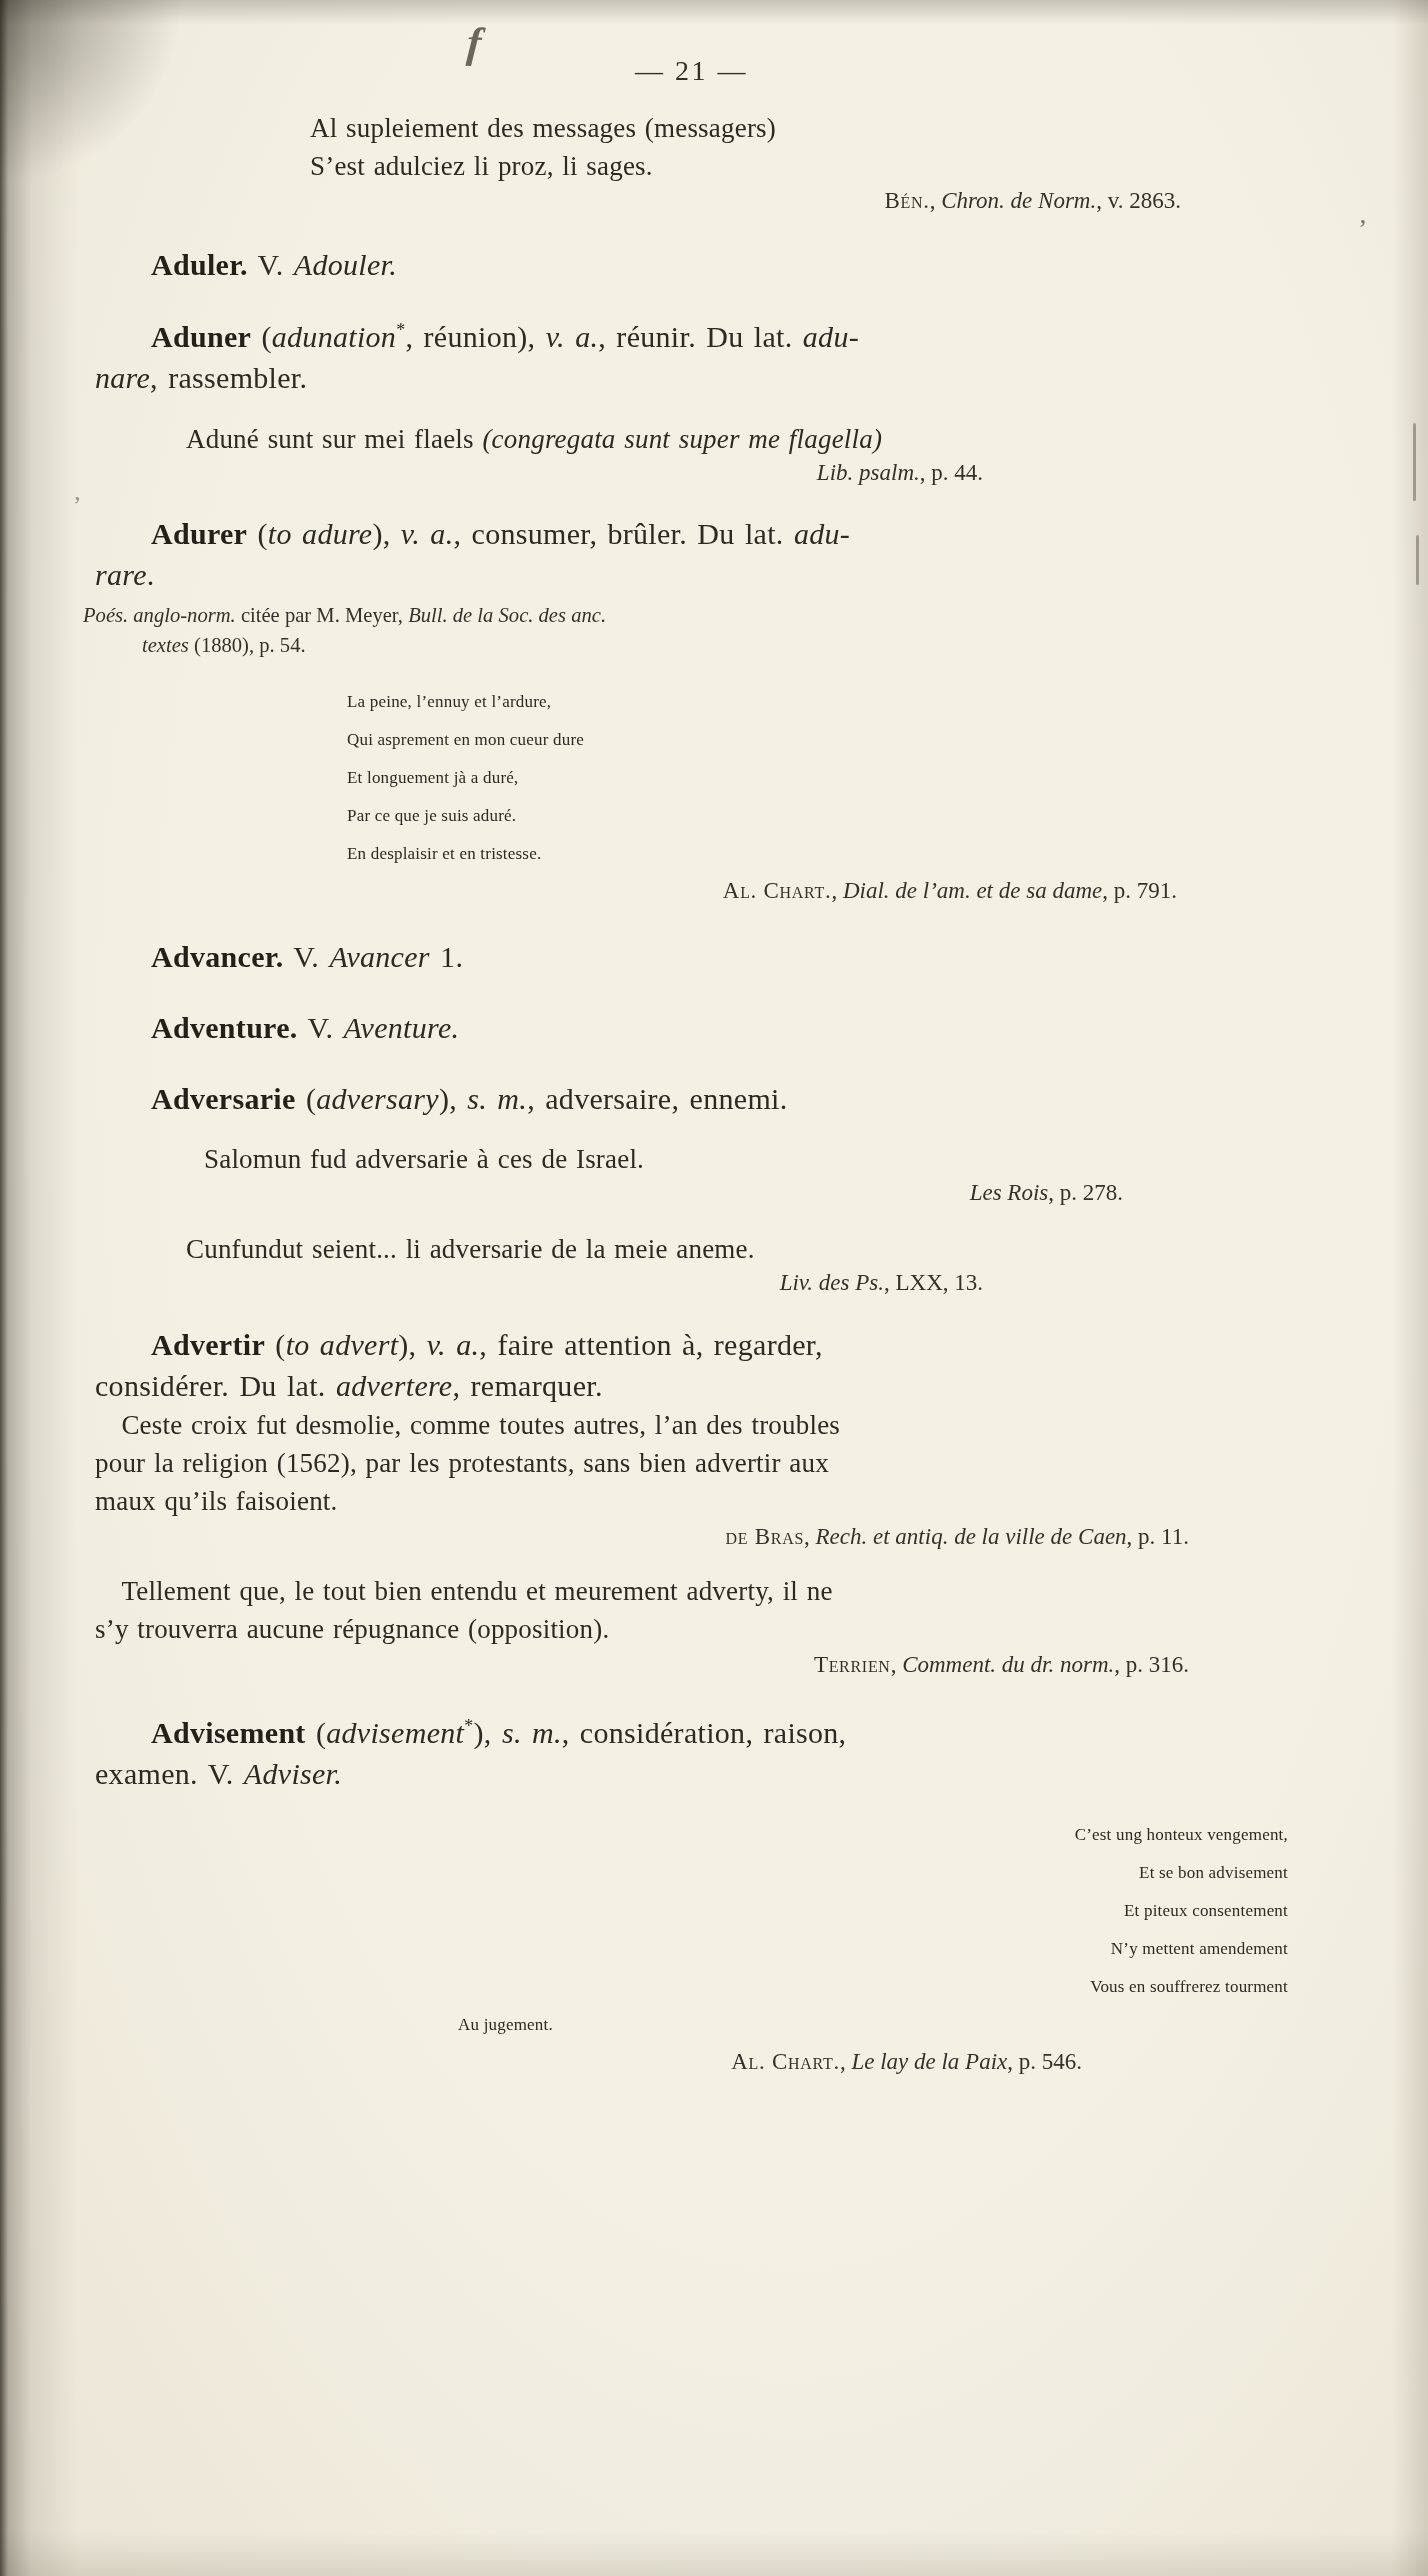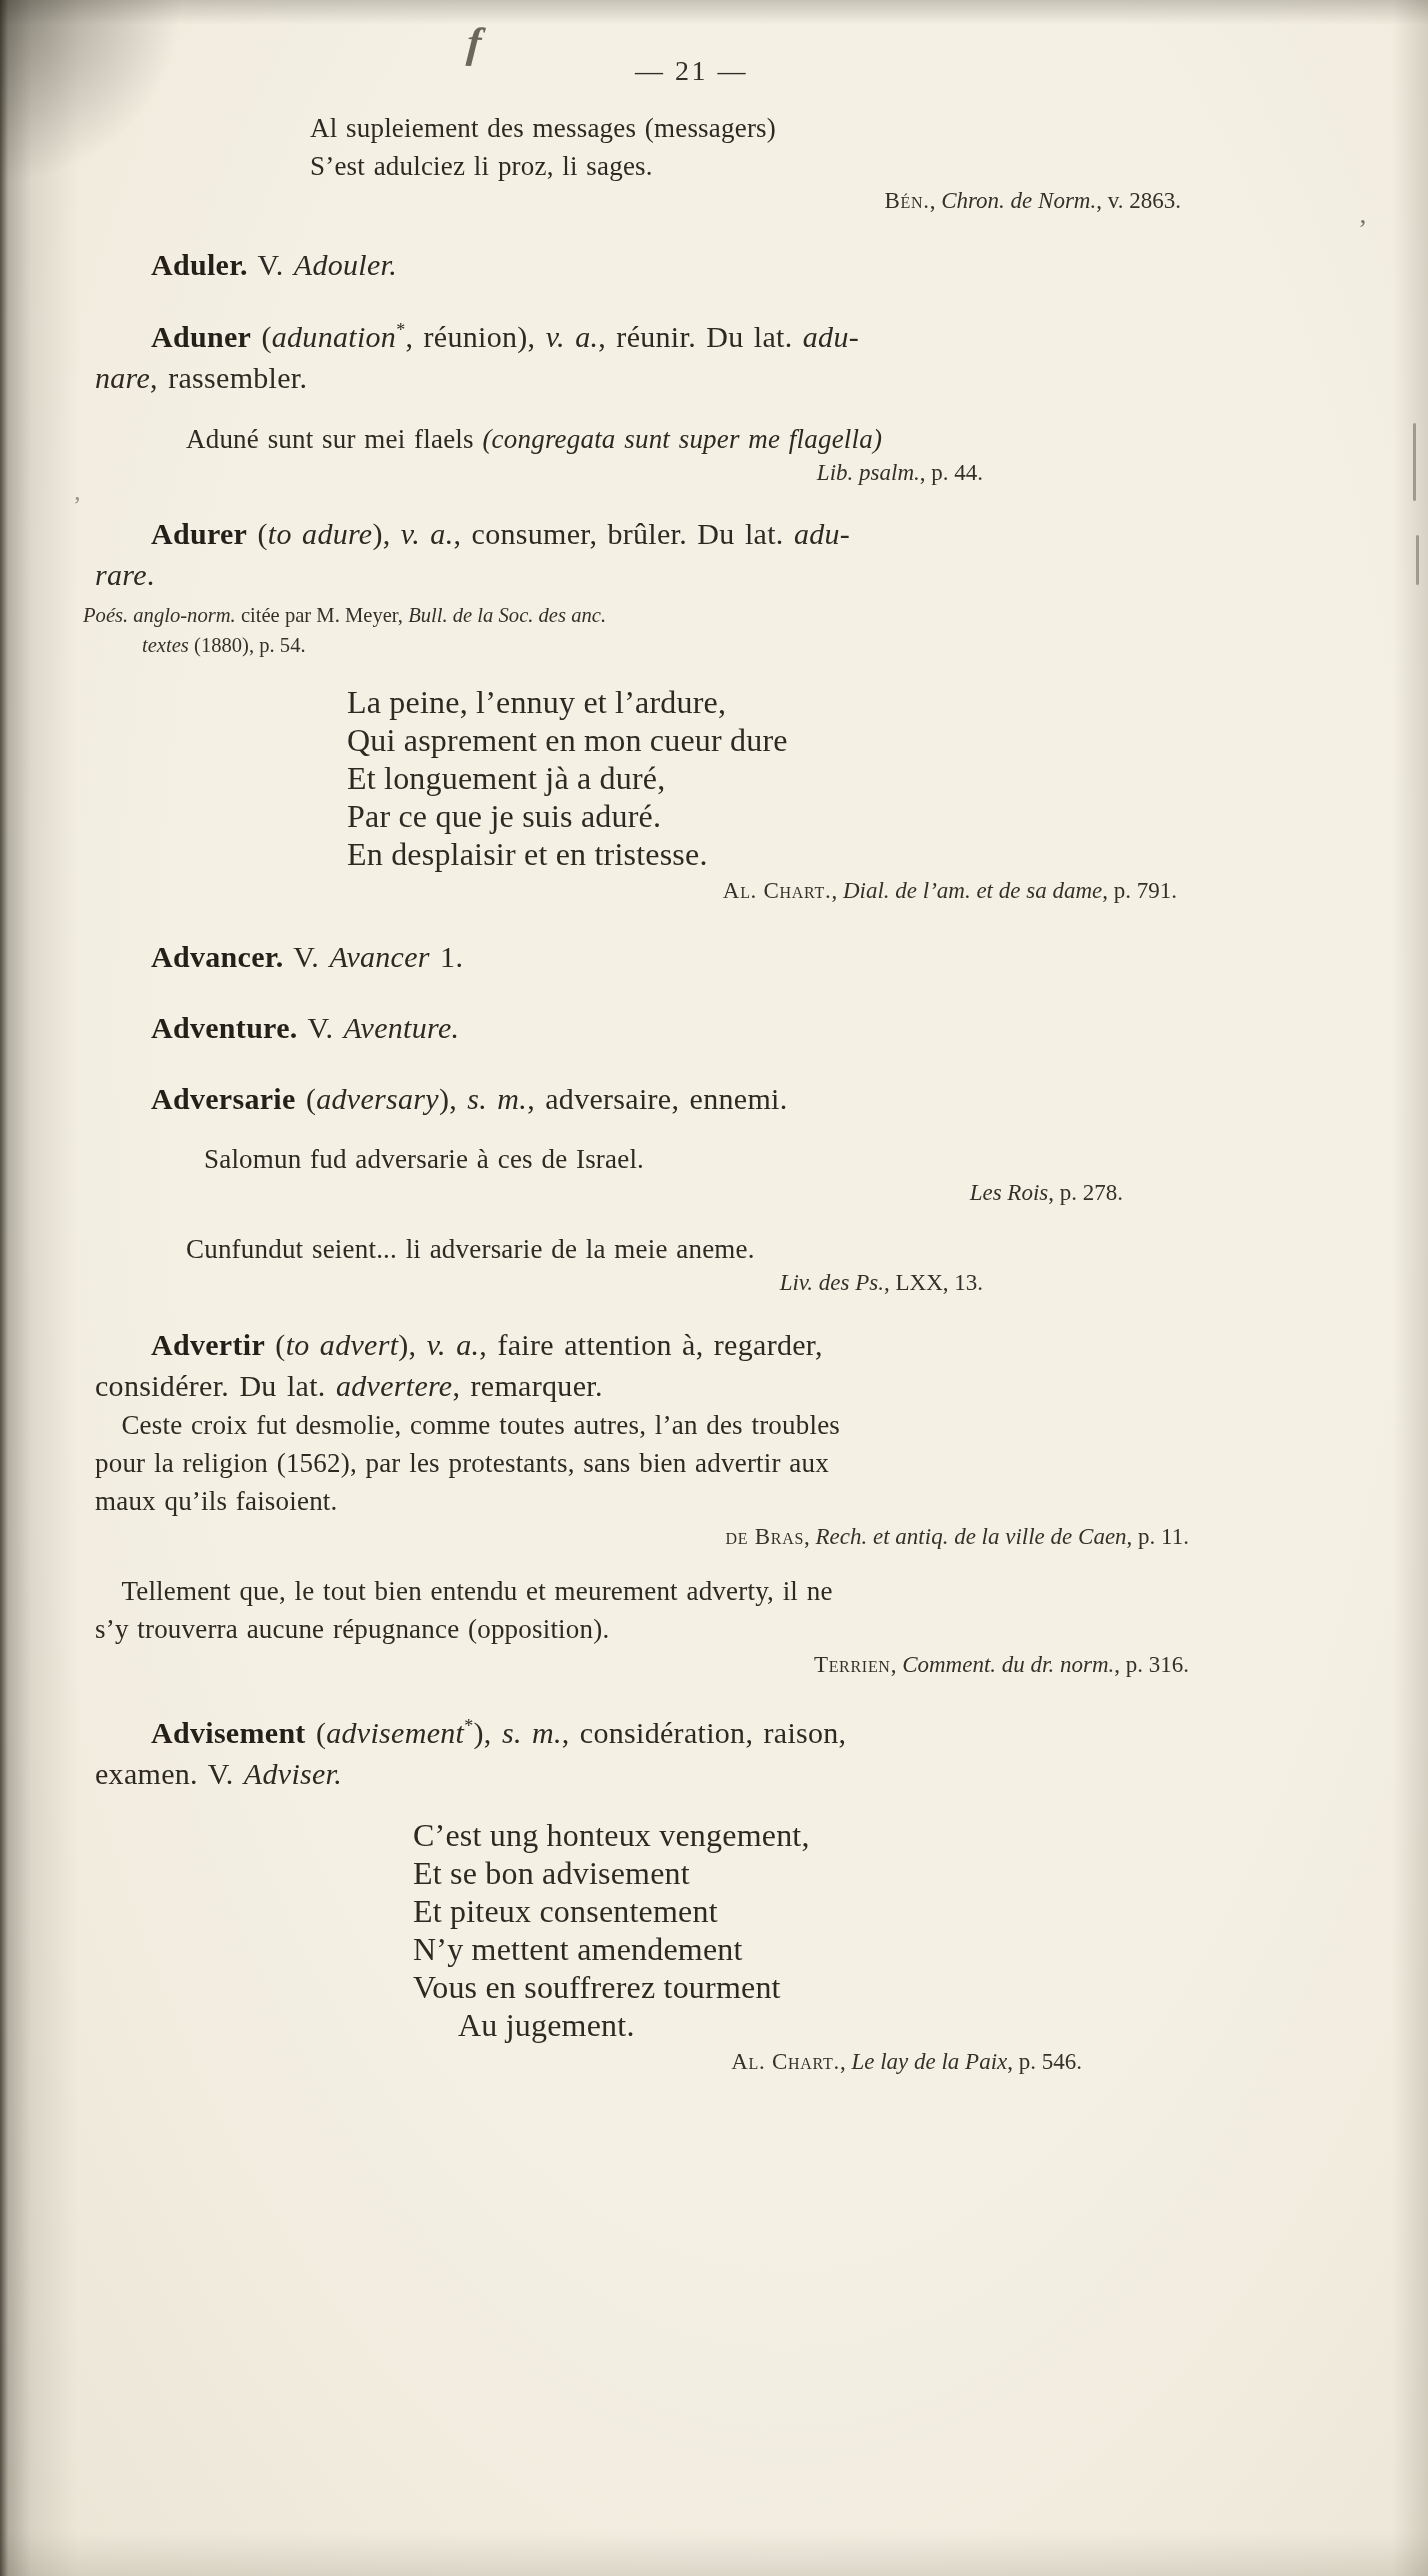--- a/index.html
+++ b/index.html
@@ -38,21 +38,21 @@
     letter-spacing: 0.3px;
     word-spacing: 2.5px;
   }
   .quote {
     font-size: 27px;
     line-height: 38px;
     letter-spacing: 0.2px;
     word-spacing: 1.7px;
   }
   .verse {
-    font-size: 32px;
+    font-size: 17px;
     line-height: 38px;
     letter-spacing: 0.2px;
   }
   .cite {
     font-size: 23px;
     line-height: 30px;
     text-align: right;
     color: #35312a;
   }
   .cite-small {
@@ -115,19 +115,19 @@
     <div class="entry" style="margin-top:26.4px;"><span class="run-b">Advertir</span><span class="run-r"> (</span><span class="run-i">to advert</span><span class="run-r">), </span><span class="run-i">v. a.</span><span class="run-r">, faire attention à, regarder,</span><br><span class="run-r">considérer. Du lat. </span><span class="run-i">advertere</span><span class="run-r">, remarquer.</span></div>
 
     <div class="quote" style="text-indent:26.4px;"><span class="run-r">Ceste croix fut desmolie, comme toutes autres, l’an des troubles</span><br><span class="run-r">pour la religion (1562), par les protestants, sans bien advertir aux</span><br><span class="run-r">maux qu’ils faisoient.</span></div>
     <div class="cite" style="margin-top:1.7px; padding-right:99px;"><span class="run-sc">de Bras</span><span class="run-r">, </span><span class="run-i">Rech. et antiq. de la ville de Caen</span><span class="run-r">, p. 11.</span></div>
 
     <div class="quote" style="margin-top:20px; text-indent:26.4px;"><span class="run-r">Tellement que, le tout bien entendu et meurement adverty, il ne</span><br><span class="run-r">s’y trouverra aucune répugnance (opposition).</span></div>
     <div class="cite" style="margin-top:1.7px; padding-right:99px;"><span class="run-sc">Terrien</span><span class="run-r">, </span><span class="run-i">Comment. du dr. norm.</span><span class="run-r">, p. 316.</span></div>
 
     <div class="entry" style="margin-top:26.4px;"><span class="run-b">Advisement</span><span class="run-r"> (</span><span class="run-i">advisement</span><span class="run-sup">*</span><span class="run-r">), </span><span class="run-i">s. m.</span><span class="run-r">, considération, raison,</span><br><span class="run-r">examen. V. </span><span class="run-i">Adviser.</span></div>
 
-    <div class="verse" style="margin-top:21.5px; margin-left:318px;"><span class="run-r">C’est ung honteux vengement,</span><br><span class="run-r">Et se bon advisement</span><br><span class="run-r">Et piteux consentement</span><br><span class="run-r">N’y mettent amendement</span><br><span class="run-r">Vous en souffrerez tourment</span></div>
+    <div class="verse" style="margin-top:21.5px; margin-left:318px;text-align:right;"><span class="run-r">C’est ung honteux vengement,</span><br><span class="run-r">Et se bon advisement</span><br><span class="run-r">Et piteux consentement</span><br><span class="run-r">N’y mettent amendement</span><br><span class="run-r">Vous en souffrerez tourment</span></div>
     <div class="verse" style="margin-left:363px;"><span class="run-r">Au jugement.</span></div>
     <div class="cite" style="margin-top:3.3px; padding-right:206px;"><span class="run-sc">Al. Chart.</span><span class="run-r">, </span><span class="run-i">Le lay de la Paix</span><span class="run-r">, p. 546.</span></div>
 
   </div>
 </div>
 
 
 </body></html>

